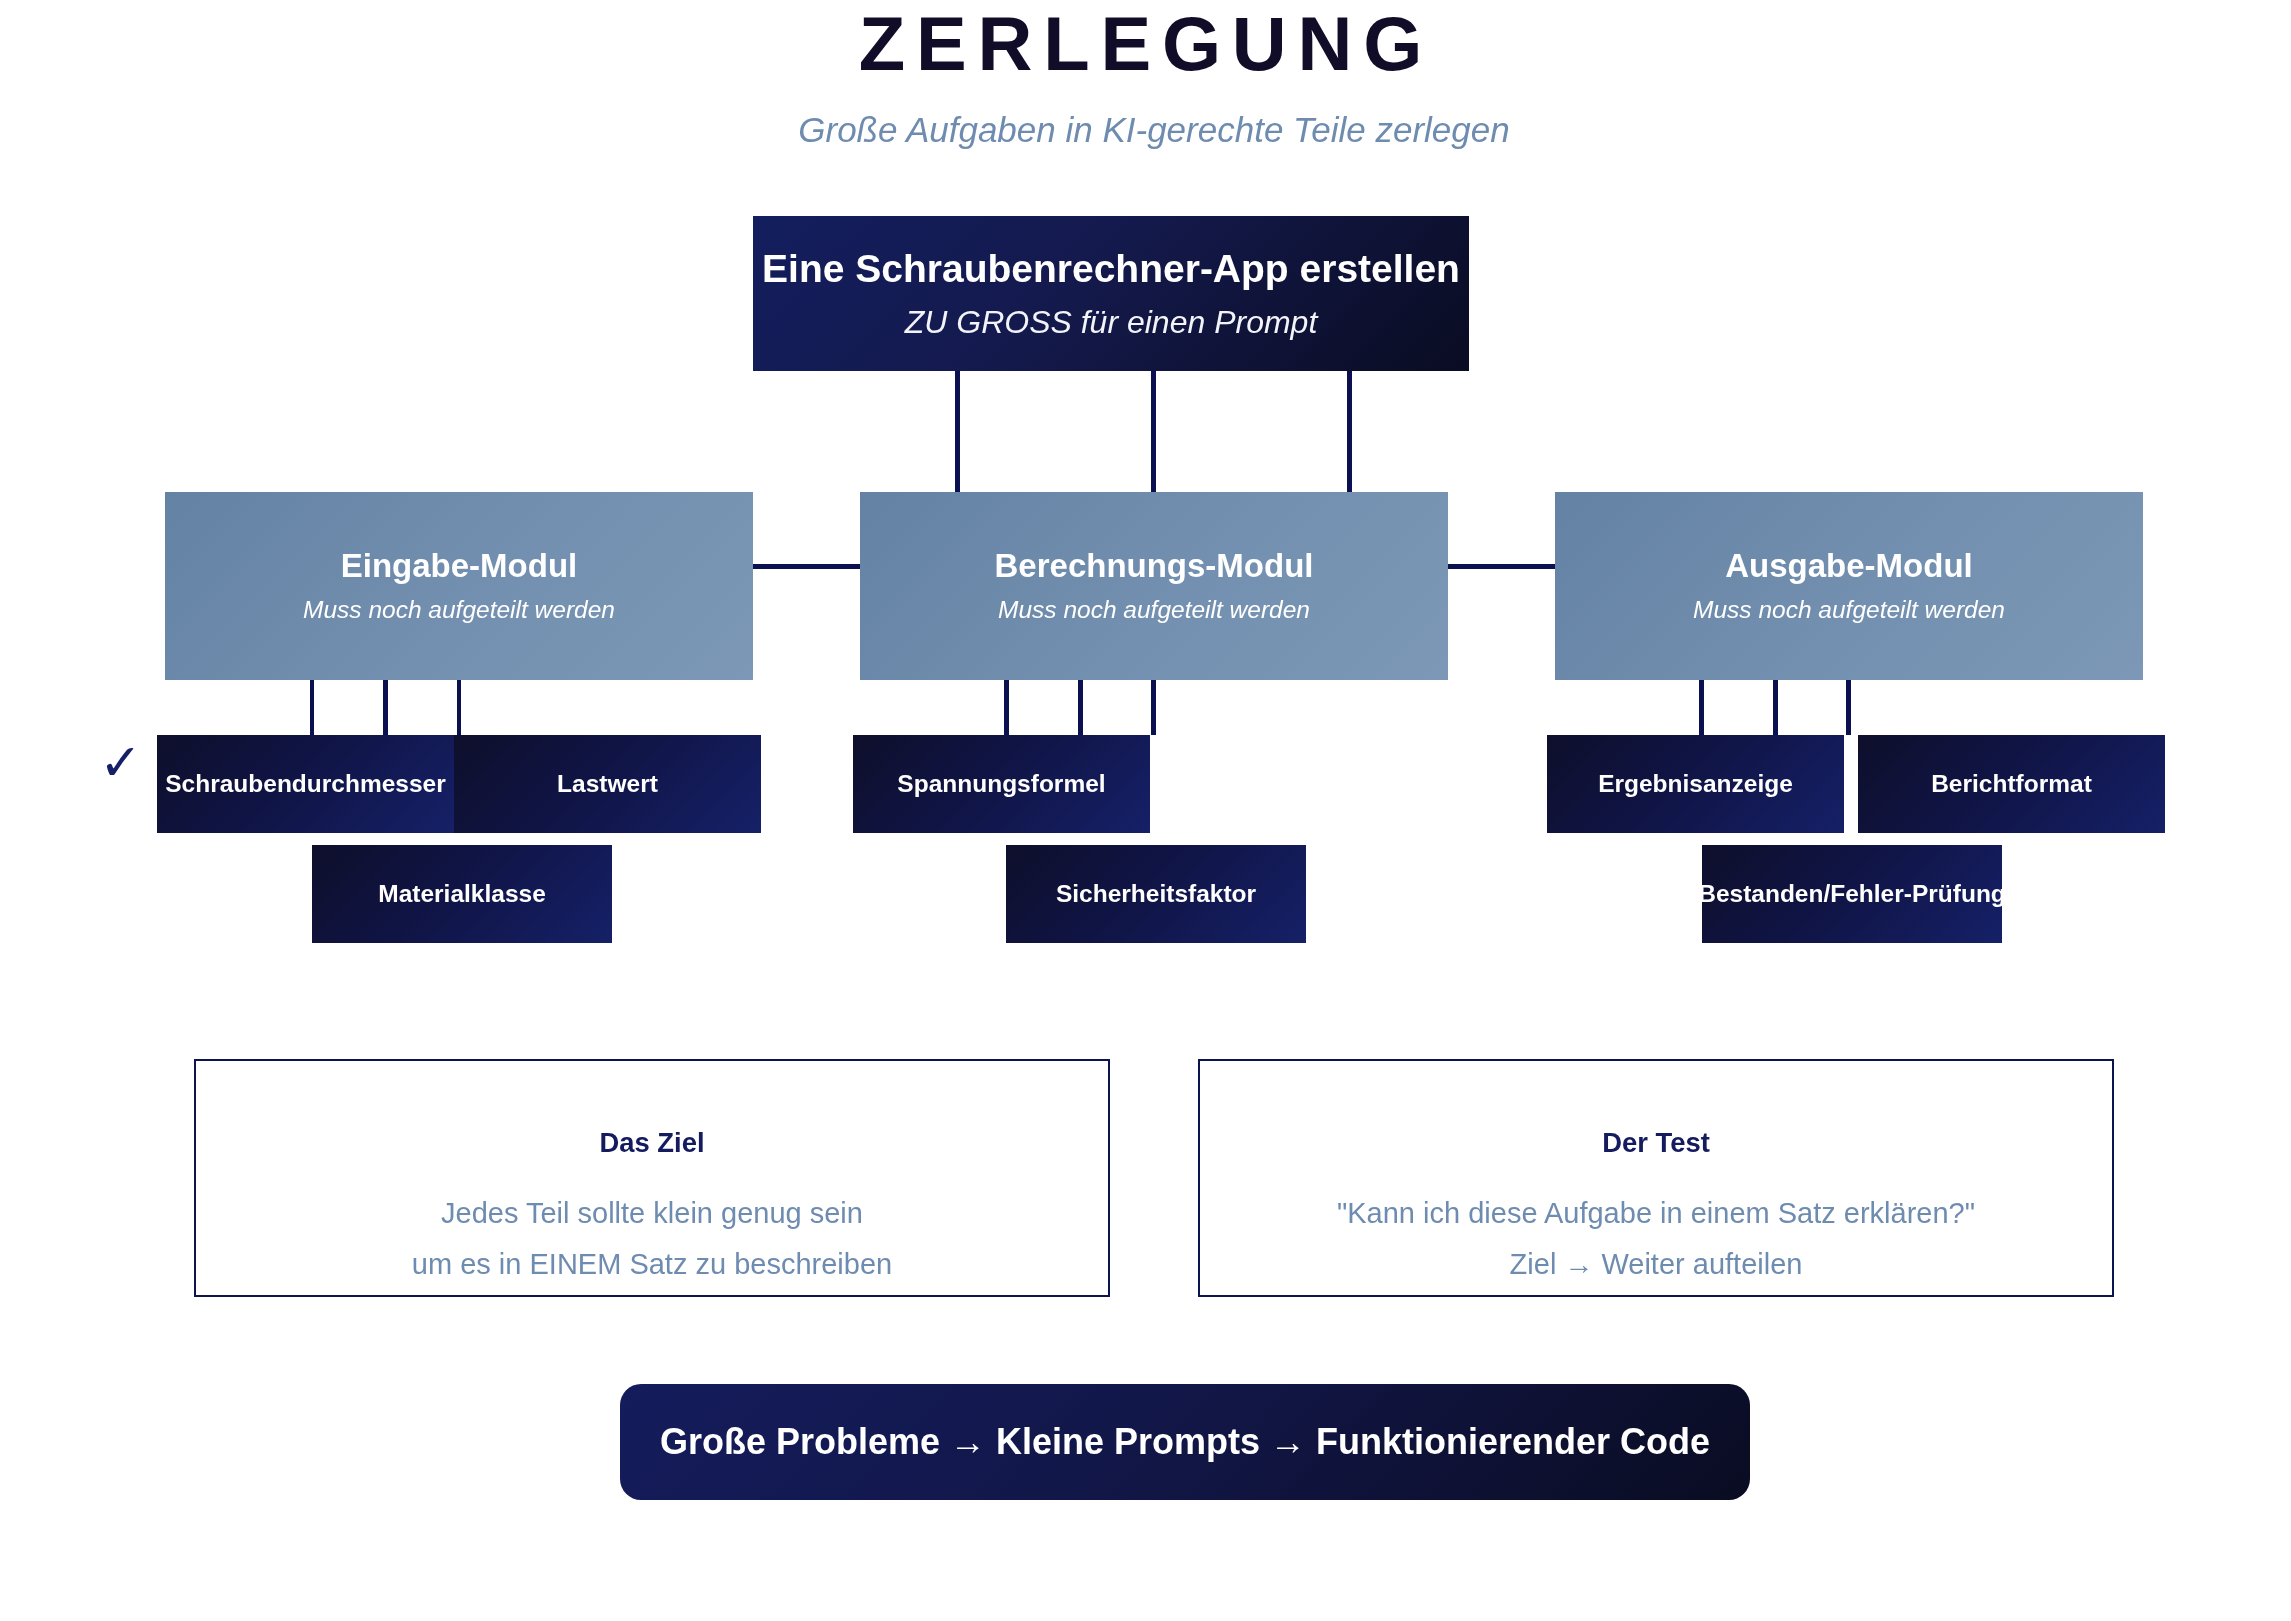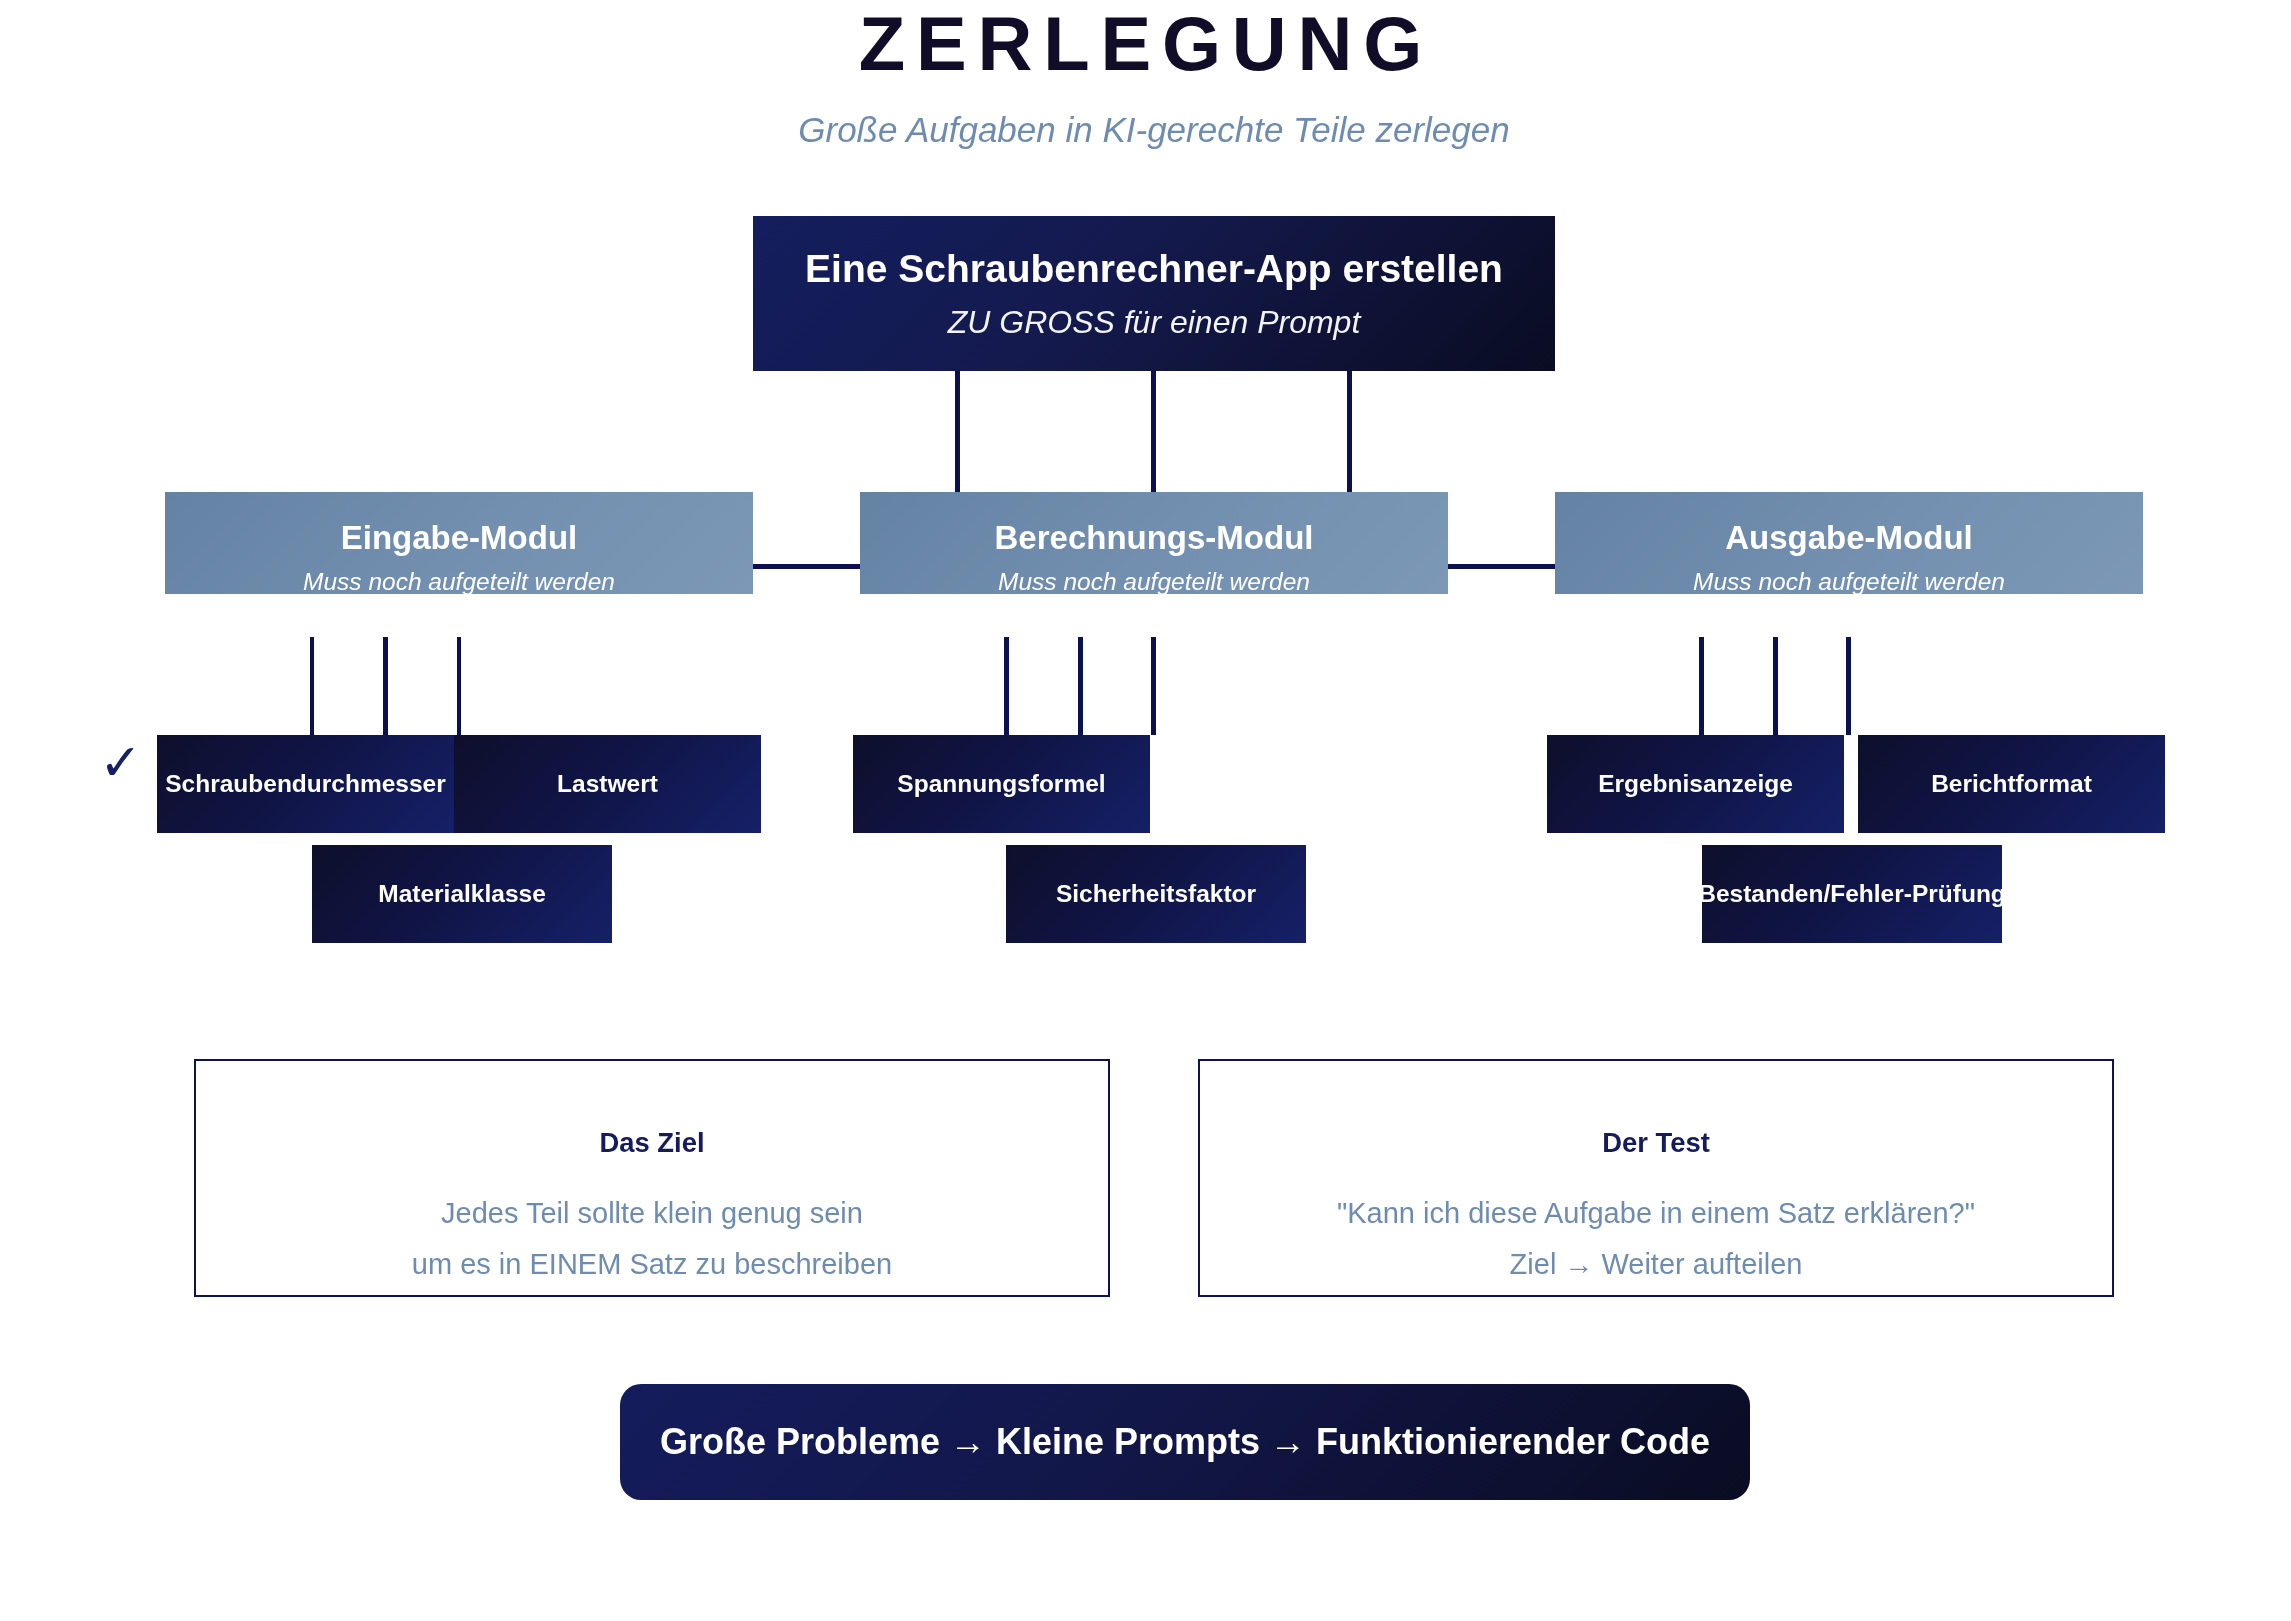--- a/index.html
+++ b/index.html
@@ -42,21 +42,21 @@
     font-size: 35px;
     font-style: italic;
     color: #6e8bb0;
     line-height: 1.0;
   }
 
   
   .root-box {
     position: absolute;
     left: 753px; top: 216px;
-    width: 802px; height: 155px;
+    width: 716px; height: 155px;
     background: linear-gradient(135deg, #131e5e 0%, #141a4e 42%, #0a0c22 100%);
     display: flex;
     flex-direction: column;
     align-items: center;
     justify-content: center;
   }
   .root-title {
     color: #ffffff;
     font-size: 39px;
     font-weight: bold;
@@ -75,26 +75,26 @@
     position: absolute;
     left: 0; top: 0;
     width: 2292px; height: 1621px;
     pointer-events: none;
   }
 
   
   .module-box {
     position: absolute;
     top: 492px;
-    width: 588px; height: 102px;
+    width: 588px; height: 188px;
     background: linear-gradient(135deg, #6482a4 0%, #7390b0 55%, #7c98b6 100%);
     display: flex;
     flex-direction: column;
     align-items: center;
-    justify-content: flex-end;
+    justify-content: center;
   }
   .module-title {
     color: #ffffff;
     font-size: 33px;
     font-weight: bold;
     line-height: 1.0;
     margin-bottom: 15.7px;
   }
   .module-sub {
     color: #ffffff;

